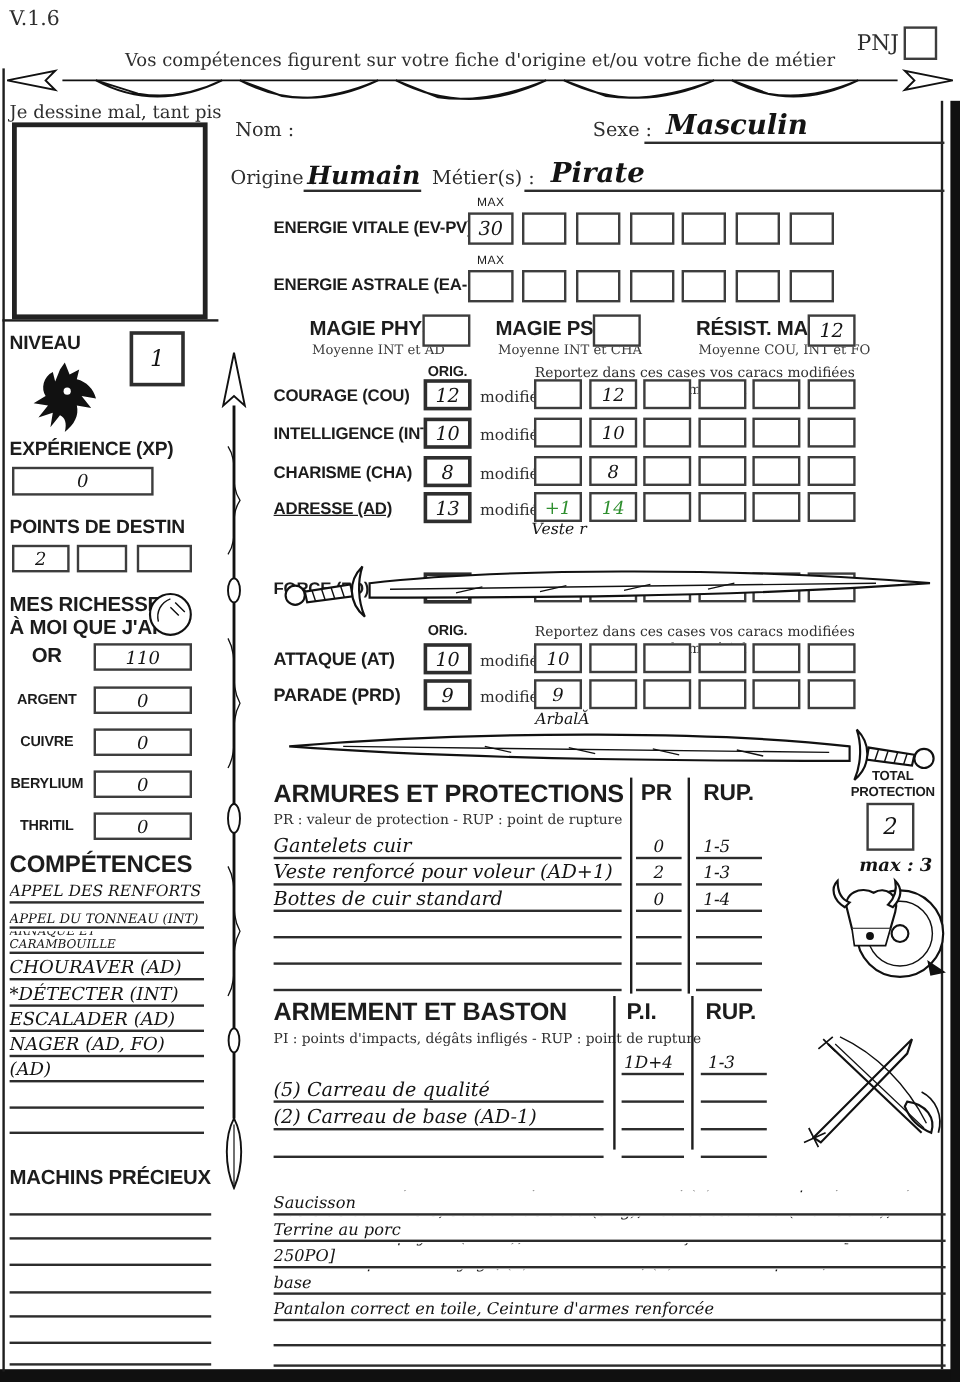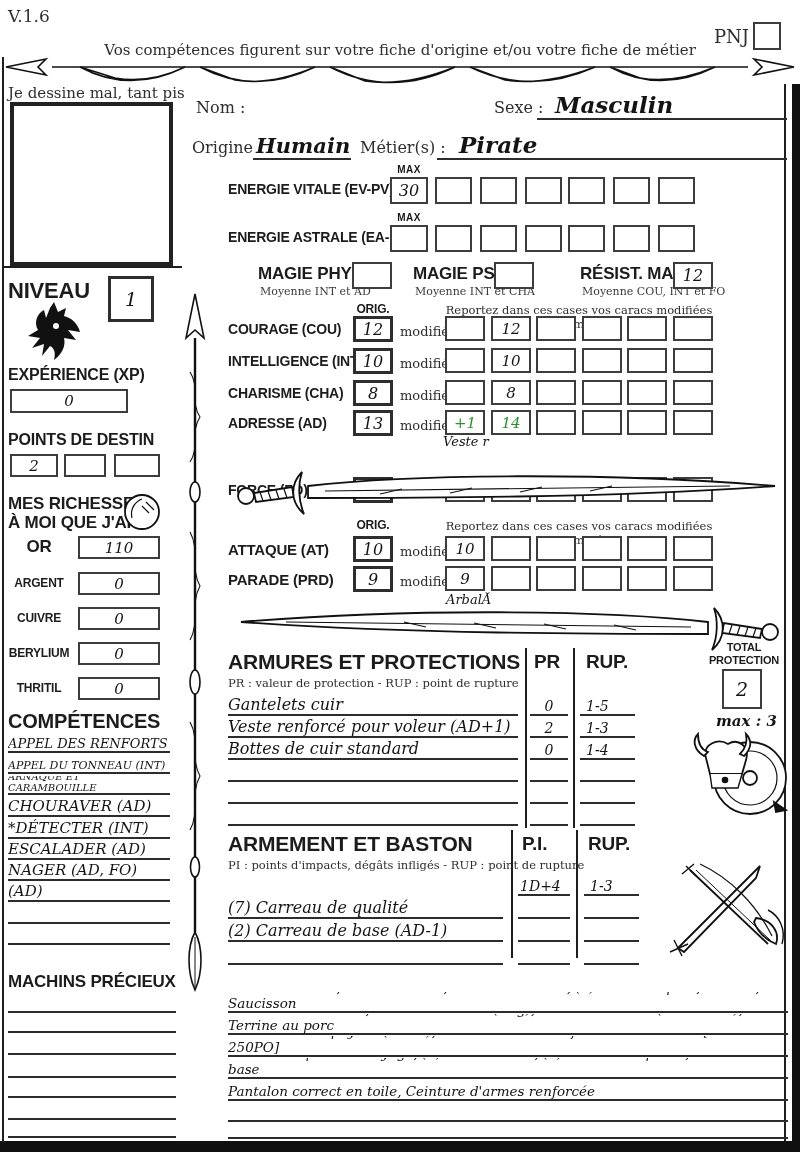--- a/index.html
+++ b/index.html
@@ -15,21 +15,21 @@
   
   .box{position:absolute;border:2px solid #3d3d3d;background:#fff;display:flex;align-items:center;justify-content:center;box-sizing:border-box;}
   .box.thick{border-width:3px;border-color:#2e2e2e;}
   .cell{width:40px;height:25px;}
   .uline{position:absolute;border-bottom:2px solid #2c2c2c;box-sizing:border-box;}
   .vbar{position:absolute;width:2px;background:#1e1e1e;}
   .hline{position:absolute;height:2px;background:#1e1e1e;}
   .edge{position:absolute;background:#101010;}
   .ctr{text-align:center;}
   .rowlabel{font-size:14px;}
-  .smallcap{font-size:10px;font-weight:700;letter-spacing:0.5px;}
+  .smallcap{font-size:10px;font-weight:400;letter-spacing:0.5px;}
   .caption{font-size:11px;color:#3a3a3a;}
   svg{display:block;}
   .sheetline{display:flex;align-items:flex-end;overflow:hidden;}
 </style>
 </head>
 <body>
 
 <div class="page">
 
   <div class="edge" style="left:0;top:1141px;width:800px;height:11px;"></div>
@@ -140,21 +140,21 @@
     <span class="box thick hand" style="left:125px;top:0;width:40px;height:26px;font-size:16px;">8</span>
     <span class="abs cal" style="left:172px;top:8px;font-size:13px;">modifié...</span>
     <span class="box cell hand" style="left:217px;top:0;font-size:15px;"></span>
     <span class="box cell hand" style="left:263px;top:0;font-size:15px;">8</span>
     <span class="box cell" style="left:308px;top:0;"></span>
     <span class="box cell" style="left:354px;top:0;"></span>
     <span class="box cell" style="left:399px;top:0;"></span>
     <span class="box cell" style="left:445px;top:0;"></span>
   </div>
   <div class="abs" style="left:228px;top:410px;width:560px;height:42px;">
-    <span class="abs hdr rowlabel" style="left:0;top:5px;">ADRESSE (AD)</span>
+    <span class="abs hdr rowlabel" style="left:0;top:5px;text-decoration:underline;">ADRESSE (AD)</span>
     <span class="box thick hand" style="left:125px;top:0;width:40px;height:26px;font-size:16px;">13</span>
     <span class="abs cal" style="left:172px;top:8px;font-size:13px;">modifiée...</span>
     <span class="box cell hand hl" style="left:217px;top:0;font-size:15px;">+1</span>
     <span class="box cell hand hl" style="left:263px;top:0;font-size:15px;">14</span>
     <span class="box cell" style="left:308px;top:0;"></span>
     <span class="box cell" style="left:354px;top:0;"></span>
     <span class="box cell" style="left:399px;top:0;"></span>
     <span class="box cell" style="left:445px;top:0;"></span>
     <span class="abs hand" style="left:215px;top:24px;font-size:13px;">Veste r</span>
   </div>
@@ -299,21 +299,21 @@
     <span class="abs hdr" style="left:360px;top:3px;font-size:19px;">RUP.</span>
     <div class="vbar" style="left:283px;top:0;height:128px;"></div>
     <div class="vbar" style="left:348px;top:0;height:128px;"></div>
     <div class="uline sheetline" style="left:290px;top:44px;width:52px;height:22px;">
         <span class="hand" style="font-size:14px;padding-left:2px;">1D+4</span>
       </div>
     <div class="uline sheetline" style="left:356px;top:44px;width:55px;height:22px;">
         <span class="hand" style="font-size:14px;padding-left:6px;">1-3</span>
       </div>
     <div class="uline sheetline" style="left:0;top:67px;width:275px;height:22px;">
-        <span class="hand" style="font-size:16px;">(7) Carreau de qualité</span>
+        <span class="hand" style="font-size:16px;">(5) Carreau de qualité</span>
       </div>
     <div class="uline" style="left:290px;top:67px;width:52px;height:22px;"></div>
     <div class="uline" style="left:356px;top:67px;width:55px;height:22px;"></div>
     <div class="uline sheetline" style="left:0;top:90px;width:275px;height:22px;">
         <span class="hand" style="font-size:16px;">(2) Carreau de base (AD-1)</span>
       </div>
     <div class="uline" style="left:290px;top:90px;width:52px;height:22px;"></div>
     <div class="uline" style="left:356px;top:90px;width:55px;height:22px;"></div>
     <div class="uline" style="left:0;top:113px;width:275px;height:22px;"></div>
     <div class="uline" style="left:290px;top:113px;width:52px;height:22px;"></div>
@@ -348,21 +348,21 @@
     <div class="uline sheetline" style="left:0;top:98px;width:560px;height:21px;">
         <span class="hand" style="font-size:13.5px;">Ration complète de voyage, (2) Belle Pomme, (2) Salade composée, Chemise de base</span>
       </div>
     <div class="uline sheetline" style="left:0;top:120px;width:560px;height:21px;">
         <span class="hand" style="font-size:13.5px;">Pantalon correct en toile, Ceinture d'armes renforcée</span>
       </div>
     <div class="uline" style="left:0;top:141px;width:560px;height:21px;"></div>
     <div class="uline" style="left:0;top:159px;width:560px;height:20px;"></div>
   </div>
 
-  <div class="abs hdr" style="left:8px;top:278px;font-size:22px;">NIVEAU</div>
+  <div class="abs hdr" style="left:8px;top:278px;font-size:16px;">NIVEAU</div>
   <div class="box thick hand" style="left:108px;top:276px;width:46px;height:46px;font-size:19px;">1</div>
 
   <div class="abs" style="left:24px;top:300px;width:62px;height:64px;">
     <svg width="62" height="64" viewBox="0 0 62 64">
       <path fill="#111" d="M30 2 L34 12 L42 8 L40 16 C 48 18, 54 24, 56 32 L 44 30 L 52 40 L 40 38 C 42 46, 38 54, 30 60 C 32 52, 30 48, 26 46 L 18 56 L 20 44 L 8 48 L 16 38 L 4 36 L 14 30 C 10 24, 12 14, 20 10 L 22 18 L 26 8 Z"></path>
       <circle cx="32" cy="26" r="3" fill="#fff"></circle>
     </svg>
   </div>
 
   <div class="abs hdr" style="left:8px;top:366px;font-size:16px;">EXPÉRIENCE (XP)</div>

